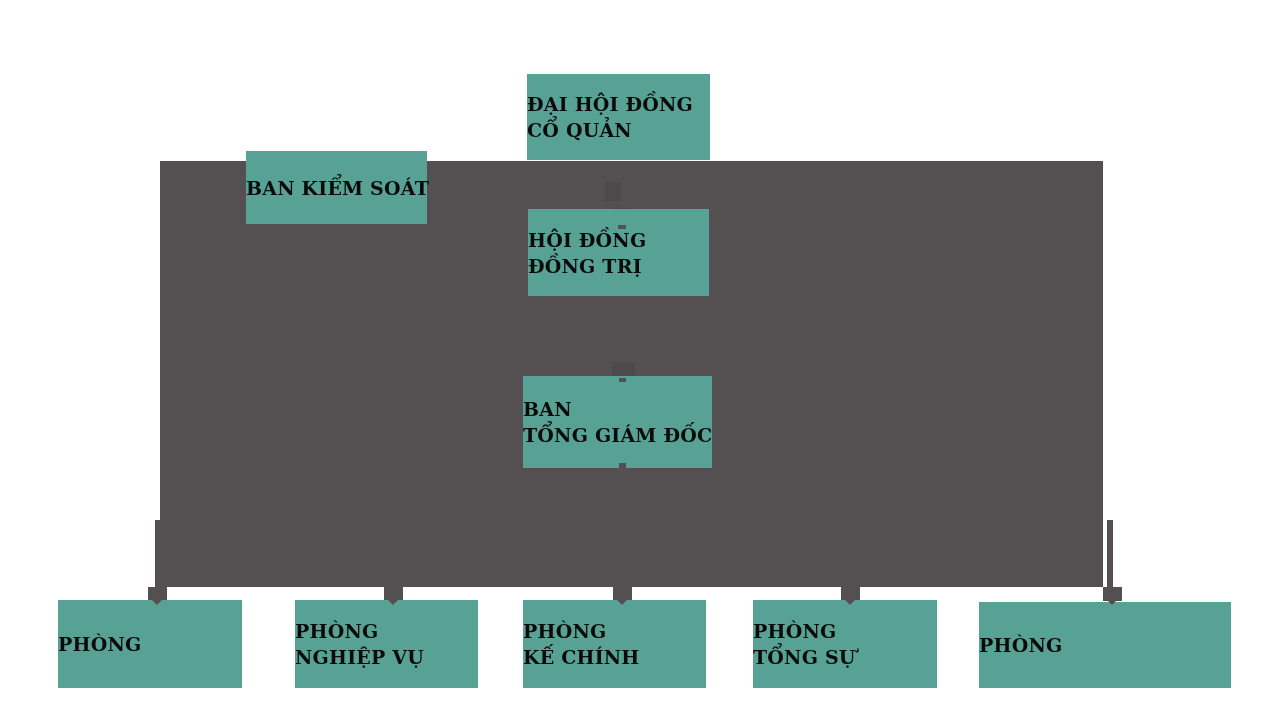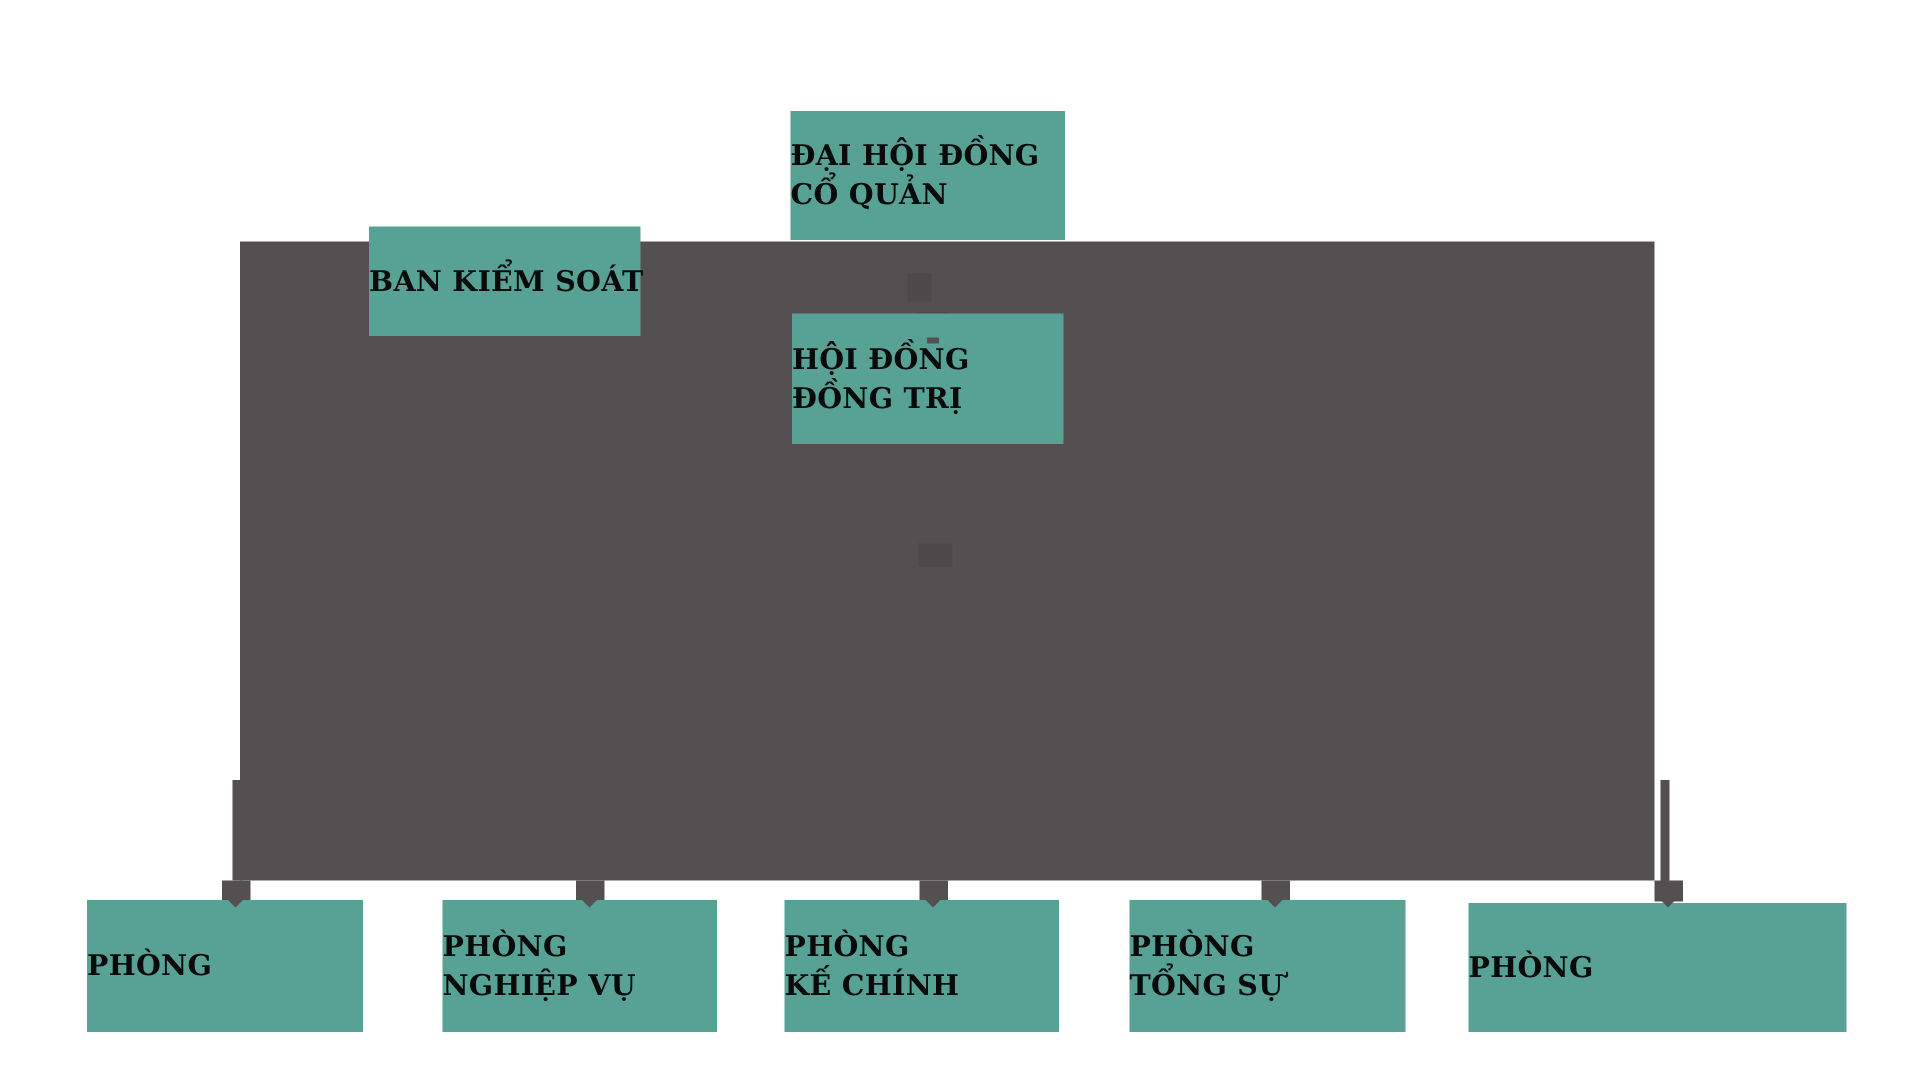--- a/index.html
+++ b/index.html
@@ -79,20 +79,24 @@
 
   <div class="node" style="left:246px;top:151px;width:181px;height:73px;">
     <span class="line">BAN KIỂM SOÁT</span>
   </div>
 
   <div class="node" style="left:528px;top:209px;width:181px;height:87px;">
     <span class="line">HỘI ĐỒNG</span>
     <span class="line">ĐỒNG TRỊ</span>
   </div>
 
+  <div class="node" style="left:523px;top:376px;width:189px;height:92px;">
+    <span class="line">BAN</span>
+    <span class="line">TỔNG GIÁM ĐỐC</span>
+  </div>
 
   <div class="node" style="left:58px;top:600px;width:184px;height:88px;">
     <span class="line">PHÒNG</span>
   </div>
 
   <div class="node" style="left:295px;top:600px;width:183px;height:88px;">
     <span class="line">PHÒNG</span>
     <span class="line">NGHIỆP VỤ</span>
   </div>
 

